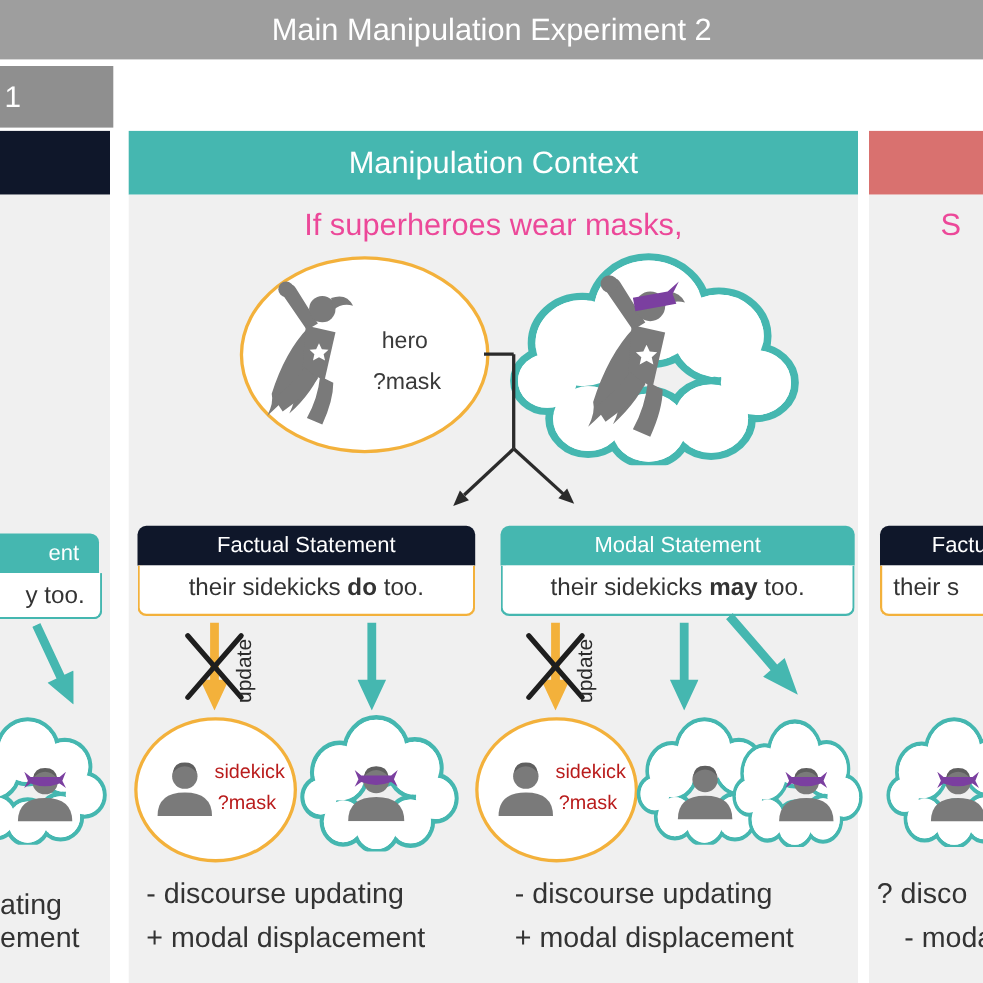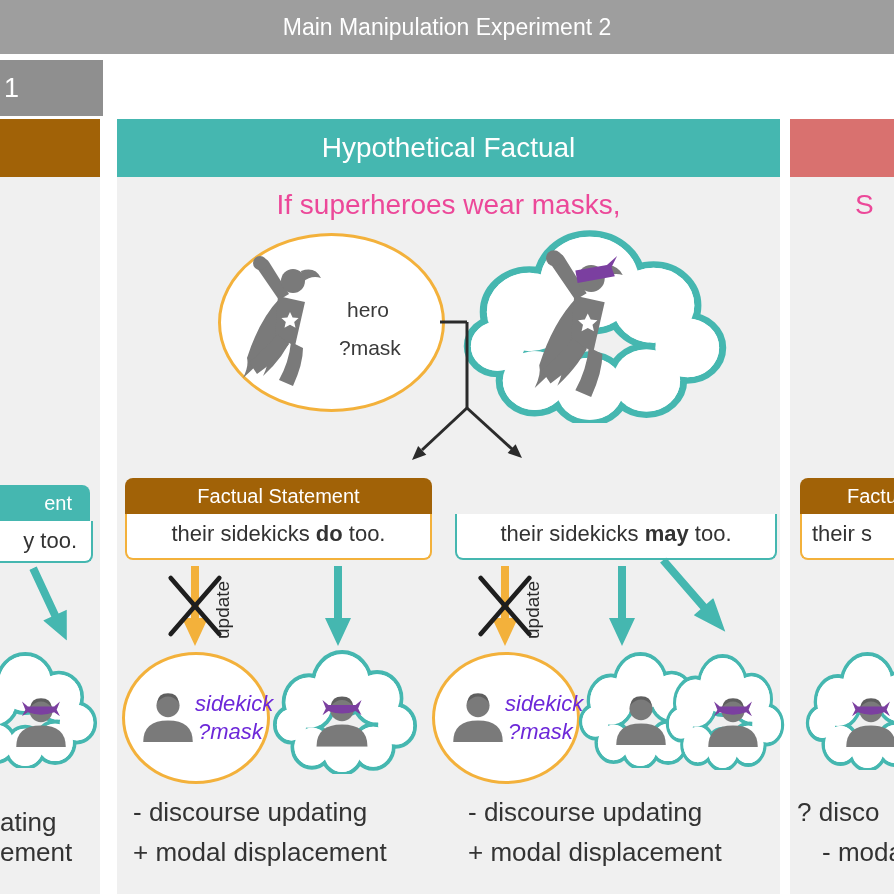--- a/index.html
+++ b/index.html
@@ -1,35 +1,35 @@
 <!DOCTYPE html>
 <html><head>
 <meta charset="utf-8">
 <style>
   * { margin:0; padding:0; box-sizing:border-box; }
   html,body { background:#ffffff; }
   body { font-family:"Liberation Sans","DejaVu Sans",sans-serif; color:#3a3a3a; }
   .stage { position:relative; width:894px; height:894px; overflow:hidden; background:#fff; }
   .abs { position:absolute; }
-  .banner { background:#9e9e9e; color:#fff; text-align:center; line-height:54px; font-size:23px; }
+  .banner { background:#9e9e9e; color:#fff; text-align:center; line-height:54px; font-size:28px; }
   .tab-gray { background:#8f8f8f; color:#fff; font-size:27px; line-height:56px; padding-left:4px; }
   .panel-header { color:#fff; text-align:center; line-height:58px; font-size:28px; }
   .teal-bg { background:#45b7b0; }
-  .yellow-bg { background:#a16207; }
+  .yellow-bg { background:#0f172a; }
   .red-bg { background:#d9716f; }
   .panel-body { background:#f0f0f0; }
   .context-line { font-size:28px; text-align:center; color:#ec4899; }
   .ellipse { border:3px solid #f3b13b; border-radius:50%; background:#fff; }
   .stmt-header { color:#fff; font-size:20px; text-align:center; line-height:36px; border-radius:8px 8px 0 0; }
   .stmt-body { background:#fff; font-size:22px; text-align:center; line-height:40px; border:2px solid #f3b13b; border-top:none; border-radius:0 0 8px 8px; color:#333; }
   .stmt-body.teal-border { border-color:#45b7b0; }
   .caption { font-size:26px; color:#333; white-space:nowrap; }
   .update-label { writing-mode:vertical-rl; transform:rotate(180deg); font-size:19px; color:#2b2b2b; text-align:center; }
   .hero-label { font-size:21px; color:#3a3a3a; white-space:nowrap; }
-  .small-label { font-size:22px; color:#6d28d9; white-space:nowrap;font-style:italic; }
+  .small-label { font-size:18px; color:#b91c1c; white-space:nowrap; }
   .arrow-yellow { fill:#f3b13b; }
   .arrow-teal { fill:#45b7b0; }
   svg.icon { display:block; overflow:visible; }
   .defs { position:absolute; width:0; height:0; }
 </style>
 </head>
 <body>
 
 <div class="stage">
 
@@ -134,21 +134,21 @@
     <div class="abs caption" style="left:0;top:737px;margin-top:10px;">
       <span>ating</span>
     </div>
     <div class="abs caption" style="left:0;top:777px;">
       <span>ement</span>
     </div>
   </div>
 
   <div class="abs" style="left:117px;top:119px;width:663px;height:775px;">
     <div class="abs teal-bg panel-header" style="left:0;top:0;width:663px;height:58px;">
-      <span>Hypothetical Factual</span>
+      <span>Manipulation Context</span>
     </div>
     <div class="abs panel-body" style="left:0;top:58px;width:663px;height:717px;"></div>
 
     <div class="abs context-line" style="left:0;top:70px;width:663px;">
       <span>If superheroes wear masks,</span>
     </div>
 
     <div class="abs ellipse" style="left:101px;top:114px;width:227px;height:179px;">
       <svg class="abs icon" style="left:12px;top:18px;" width="110" height="140">
           <use href="#sym-hero"></use>
@@ -170,20 +170,23 @@
       <path d="M67 96 L112 137" stroke="#2b2b2b" stroke-width="3" fill="none"></path>
       <polygon points="12,148 18.1,133.9 26.3,142.7" fill="#2b2b2b"></polygon>
       <polygon points="122,146 107.6,141 115.6,132.2" fill="#2b2b2b"></polygon>
     </svg>
 
     <div class="abs stmt-header yellow-bg" style="left:8px;top:359px;width:307px;height:36px;">
       <span>Factual Statement</span>
     </div>
     <div class="abs stmt-body" style="left:8px;top:395px;width:307px;height:46px;"><span>their sidekicks </span><b>do</b><span> too.</span></div>
 
+    <div class="abs stmt-header teal-bg" style="left:338px;top:359px;width:322px;height:36px;">
+      <span>Modal Statement</span>
+    </div>
     <div class="abs stmt-body teal-border" style="left:338px;top:395px;width:322px;height:46px;"><span>their sidekicks </span><b>may</b><span> too.</span></div>
 
     <svg class="abs icon arrow-yellow" style="left:65px;top:447px;" width="26" height="80">
         <use href="#sym-arrow"></use>
       </svg>
     <svg class="abs icon" style="left:50px;top:453px;" width="56" height="68">
         <use href="#sym-x"></use>
       </svg>
     <div class="abs update-label" style="left:95px;top:455px;width:22px;height:72px;">
       <span>update</span>

